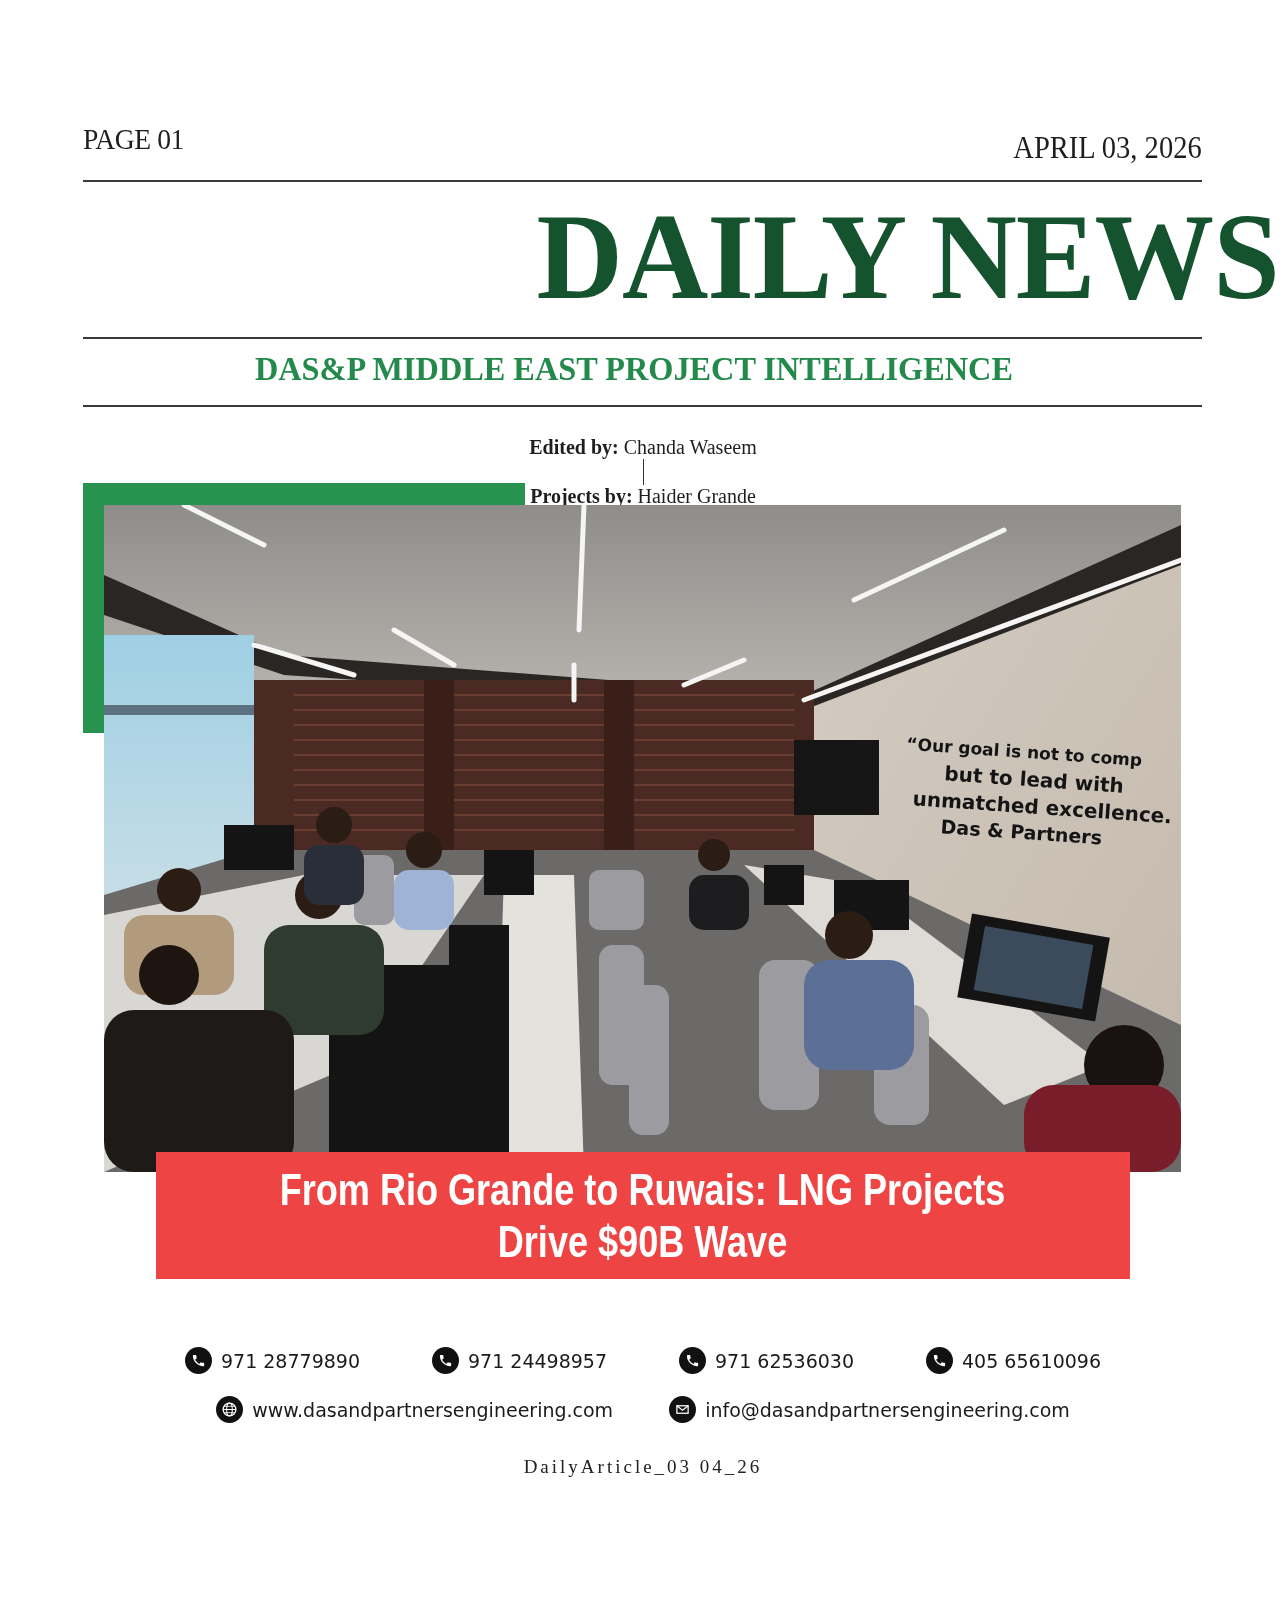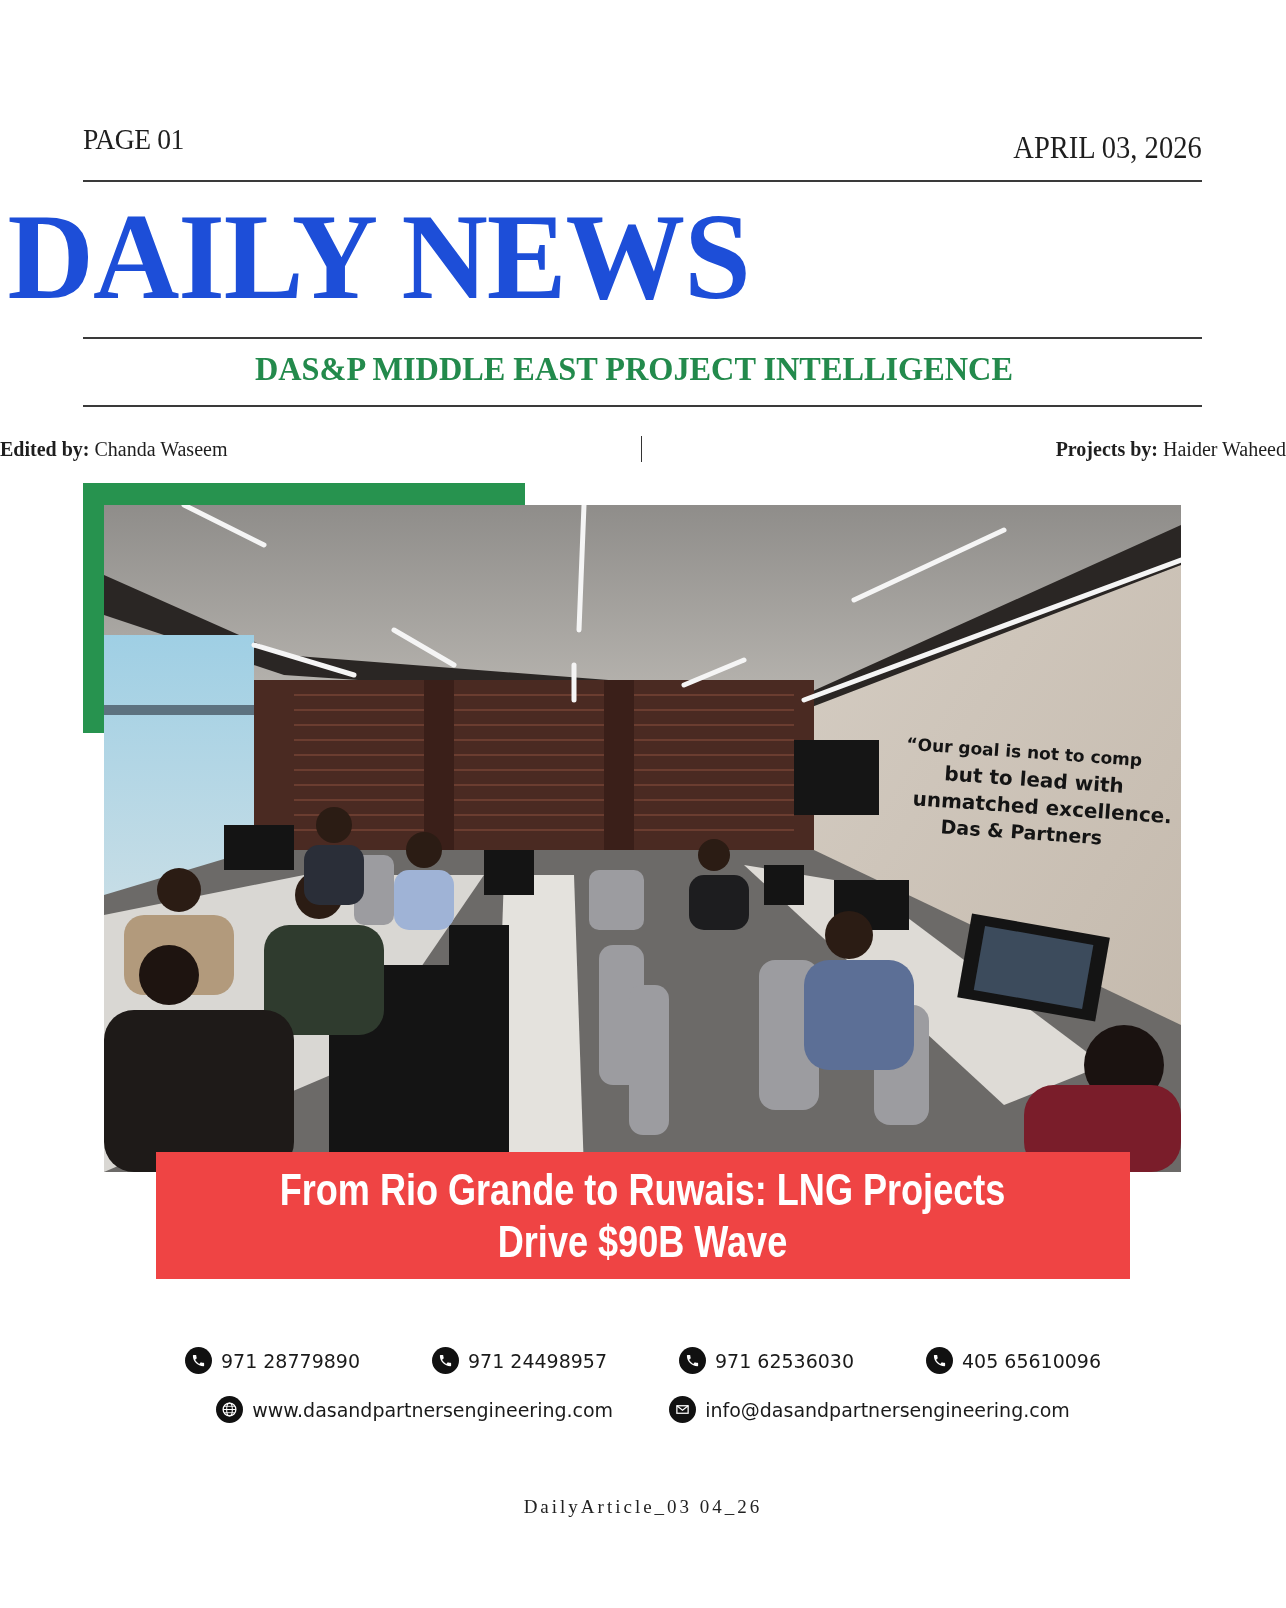--- a/index.html
+++ b/index.html
@@ -1,54 +1,54 @@
 <!DOCTYPE html>
 <html><head>
 <meta charset="utf-8">
 <style>
   html, body { margin:0; padding:0; }
   body { width:1286px; height:1608px; background:#ffffff; position:relative; overflow:hidden; font-family:"Liberation Serif", serif; color:#1e1e1e; }
   .abs { position:absolute; }
   .page-num { left:83px; top:122px; font-size:30px; font-family:"Liberation Serif", serif; letter-spacing:-0.5px; transform:scaleX(0.92); transform-origin:left top; }
   .date { right:84px; top:130px; font-size:31px; font-family:"Liberation Serif", serif; transform:scaleX(0.92); transform-origin:right top; }
   .rule { left:83px; width:1119px; height:2px; background:#3a3a3a; }
-  .masthead { left:0; width:1286px; top:196px; text-align:left; font-size:122px; font-weight:bold; font-family:"Liberation Serif", serif; color:#1d4ed8; line-height:1; letter-spacing:-1px; }
+  .masthead { left:0; width:1286px; top:196px; text-align:right; font-size:122px; font-weight:bold; font-family:"Liberation Serif", serif; color:#14532d; line-height:1; letter-spacing:-1px; }
   .masthead span { display:inline-block; transform:scaleX(0.98); }
   .subtitle { left:0; width:1268px; top:352px; text-align:center; font-size:34px; font-weight:bold; color:#238a4c; font-family:"Liberation Serif", serif; line-height:1; }
   .subtitle span { display:inline-block; transform:scaleX(0.95); }
-  .credits { left:0; width:1286px; top:436px; text-align:center; font-size:20px; font-family:"Liberation Serif", serif; display:flex; justify-content:space-between; align-items:center; }
+  .credits { left:0; width:1286px; top:436px; text-align:center; font-size:20px; font-family:"Liberation Serif", serif; display:flex; justify-content:space-between; align-items:center;flex-direction:column; }
   .credits b { font-weight:bold; }
   .credit-sep { display:inline-block; width:1px; height:26px; background:#333; margin:0 26px; }
   .accent { left:83px; top:483px; width:442px; height:250px; background:#27934f; }
   .photo { left:104px; top:505px; width:1077px; height:667px; overflow:hidden; background:#8c8a86; }
   .banner { left:156px; top:1152px; width:974px; height:127px; background:#ef4444; display:flex; flex-direction:column; align-items:center; justify-content:center; color:#ffffff; font-family:"Liberation Sans", sans-serif; font-weight:bold; font-size:44px; line-height:52px; text-align:center; }
   .banner span { display:block; transform:scaleX(0.82); white-space:nowrap; }
   .contacts-row { left:0; width:1286px; display:flex; justify-content:center; font-family:"DejaVu Sans", sans-serif; font-size:19px; color:#1a1a1a; }
   .contact { display:flex; align-items:center; gap:9px; }
   .contact .ico { width:27px; height:27px; border-radius:50%; background:#111; display:flex; align-items:center; justify-content:center; }
-  .footer-code { left:0; width:1286px; top:1496px; text-align:center; font-size:19px; letter-spacing:3px; font-family:"Liberation Serif", serif; color:#222; }
+  .footer-code { left:0; width:1286px; top:1456px; text-align:center; font-size:19px; letter-spacing:3px; font-family:"Liberation Serif", serif; color:#222; }
 </style>
 </head>
 <body>
 
 <div class="abs page-num">PAGE 01</div>
 <div class="abs date">APRIL 03, 2026</div>
 
 <div class="abs rule" style="top:180px;"></div>
 
 <div class="abs masthead"><span>DAILY NEWS</span></div>
 
 <div class="abs rule" style="top:337px;"></div>
 <div class="abs subtitle"><span>DAS&amp;P MIDDLE EAST PROJECT INTELLIGENCE</span></div>
 <div class="abs rule" style="top:405px;"></div>
 
 <div class="abs credits">
   <span><b>Edited by:</b> <span>Chanda Waseem</span></span>
   <span class="credit-sep"></span>
-  <span><b>Projects by:</b> <span>Haider Waheed</span></span>
+  <span><b>Projects by:</b> <span>Haider Grande</span></span>
 </div>
 
 <div class="abs accent"></div>
 
 <div class="abs photo">
   <svg width="1077" height="667" viewBox="0 0 1077 667">
     <defs>
       <linearGradient id="ceil" x1="0" y1="0" x2="0" y2="1">
         <stop offset="0" stop-color="#8f8d8a"></stop>
           <stop offset="1" stop-color="#b8b5b0"></stop>

